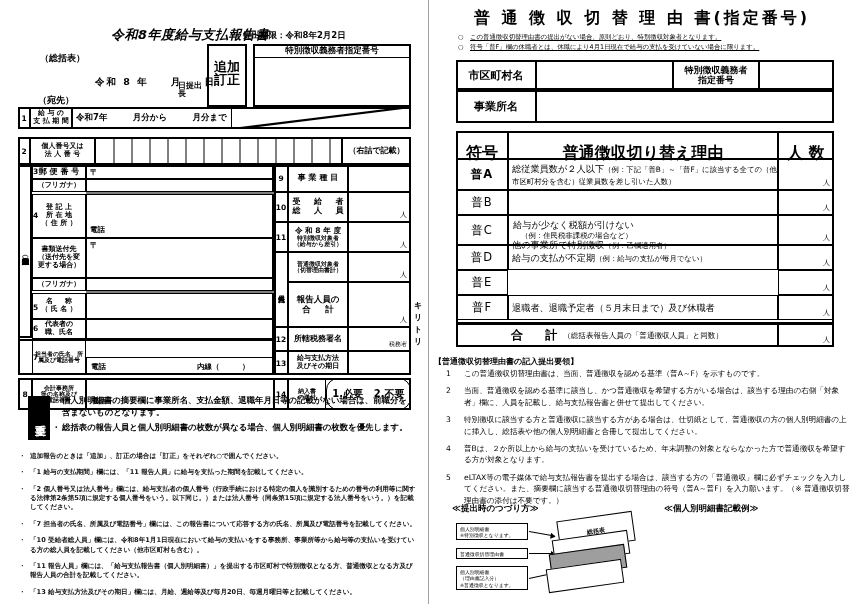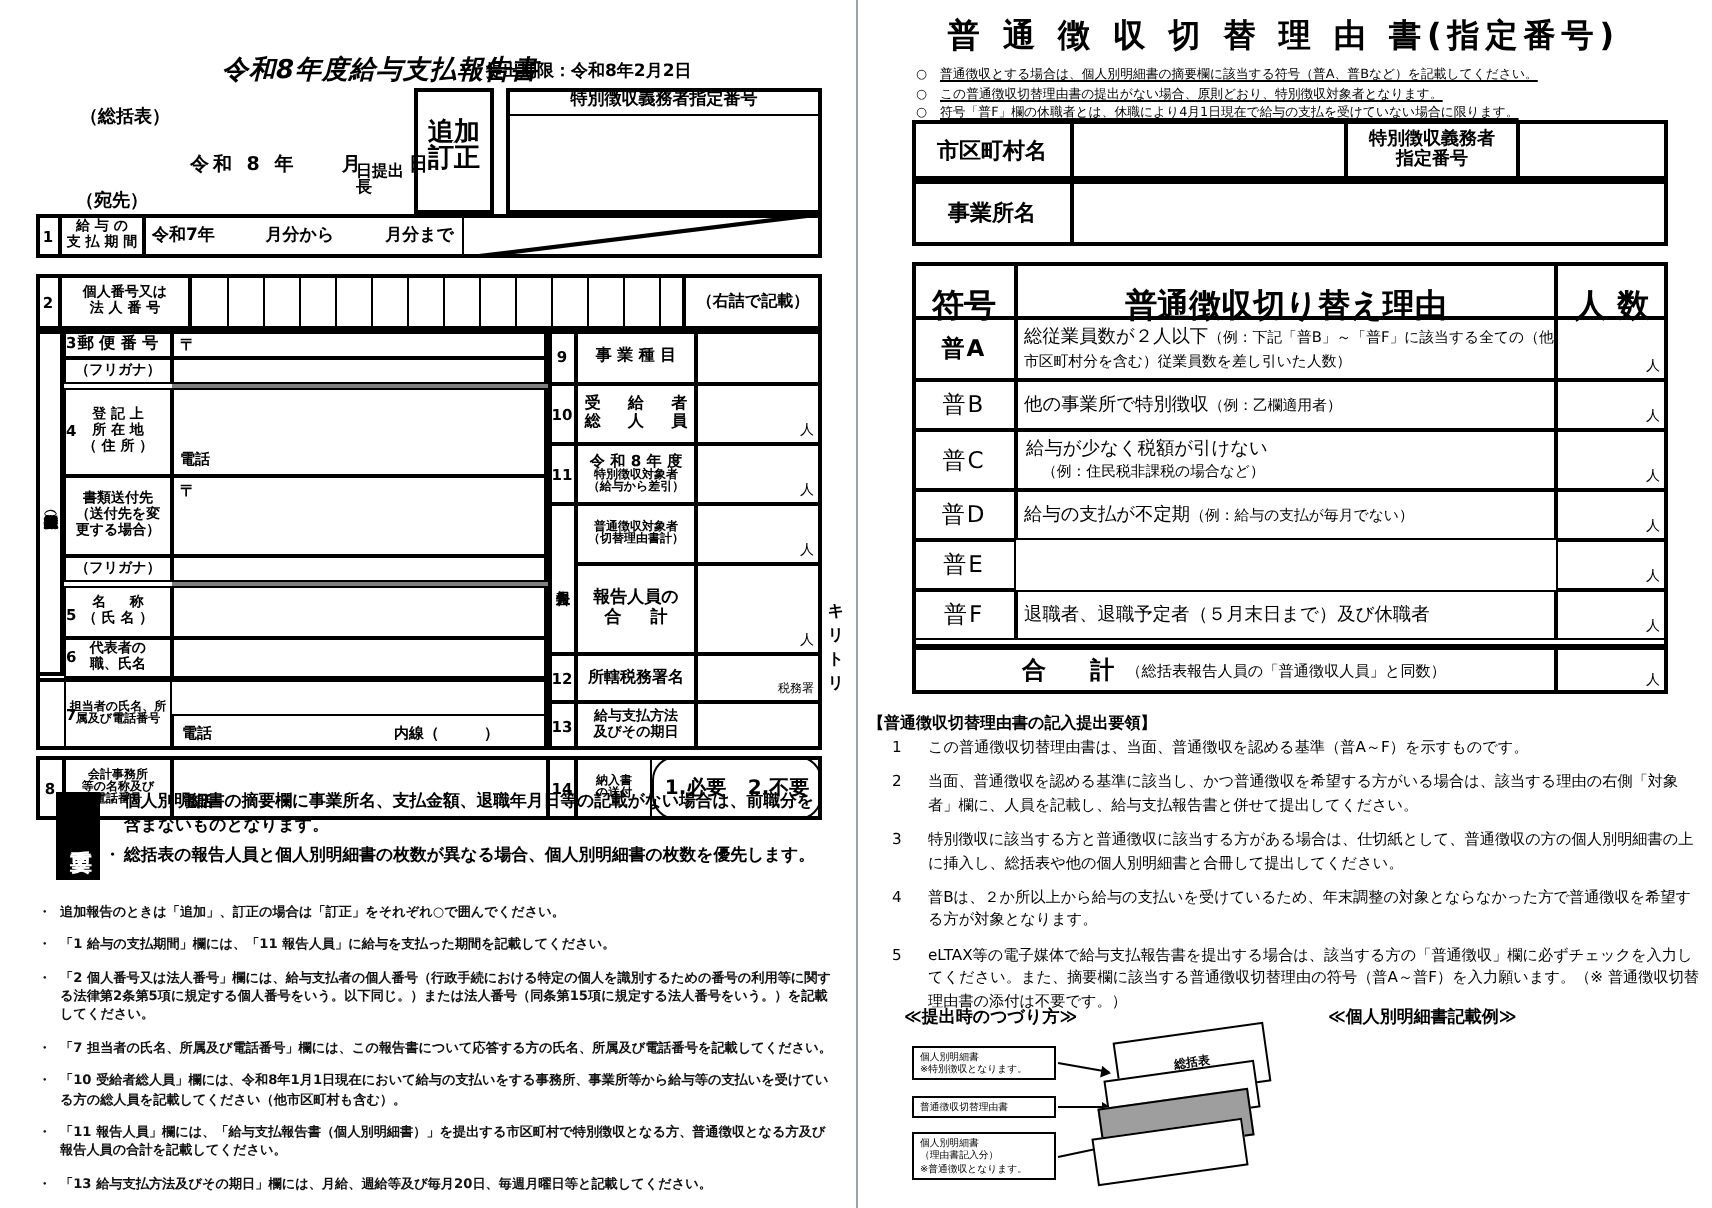--- a/index.html
+++ b/index.html
@@ -406,21 +406,20 @@
     </div>
   </div>
 
   <div class="vline"></div>
 
   <div class="half-r">
 
     <div class="r-title">普 通 徴 収 切 替 理 由 書(指定番号)</div>
 
     <div class="r-notes">
-      <div class="r-note">普通徴収とする場合は、個人別明細書の摘要欄に該当する符号（普A、普Bなど）を記載してください。</div>
       <div class="r-note">この普通徴収切替理由書の提出がない場合、原則どおり、特別徴収対象者となります。</div>
       <div class="r-note">符号「普F」欄の休職者とは、休職により4月1日現在で給与の支払を受けていない場合に限ります。</div>
     </div>
 
     <div class="bx2" style="left:28px;top:60px;width:378px;height:30px;"></div>
     <div class="bx" style="left:28px;top:60px;width:80px;height:30px;">
       <div class="tc">
           <span class="rbig">市区町村名</span>
         </div>
     </div>
@@ -472,21 +471,21 @@
     <div class="bx" style="left:350px;top:159px;width:56px;height:31px;">
       <span class="nin">人</span>
     </div>
 
     <div class="bx" style="left:28px;top:190px;width:52px;height:25px;">
       <div class="tc">
           <span class="code">普B</span>
         </div>
     </div>
     <div class="bx" style="left:80px;top:190px;width:270px;height:25px;">
-      <div class="tl" style="align-items:center;">
+      <div class="tl" style="align-items:center;margin-top:42px;">
           <span class="reason"><span>他の事業所で特別徴収</span><small>（例：乙欄適用者）</small></span>
         </div>
     </div>
     <div class="bx" style="left:350px;top:190px;width:56px;height:25px;">
       <span class="nin">人</span>
     </div>
 
     <div class="bx" style="left:28px;top:215px;width:52px;height:30px;">
       <div class="tc">
           <span class="code">普C</span>

